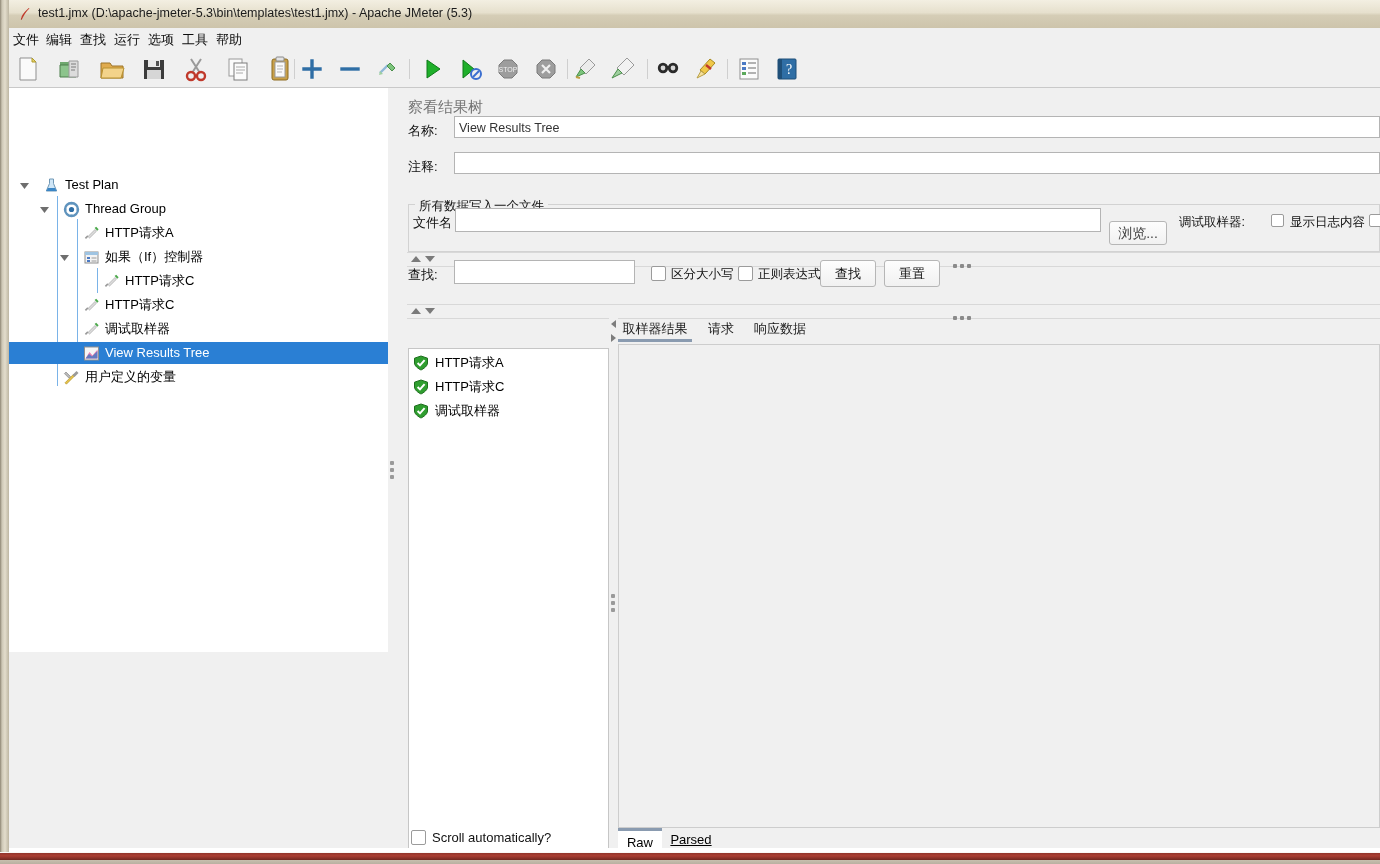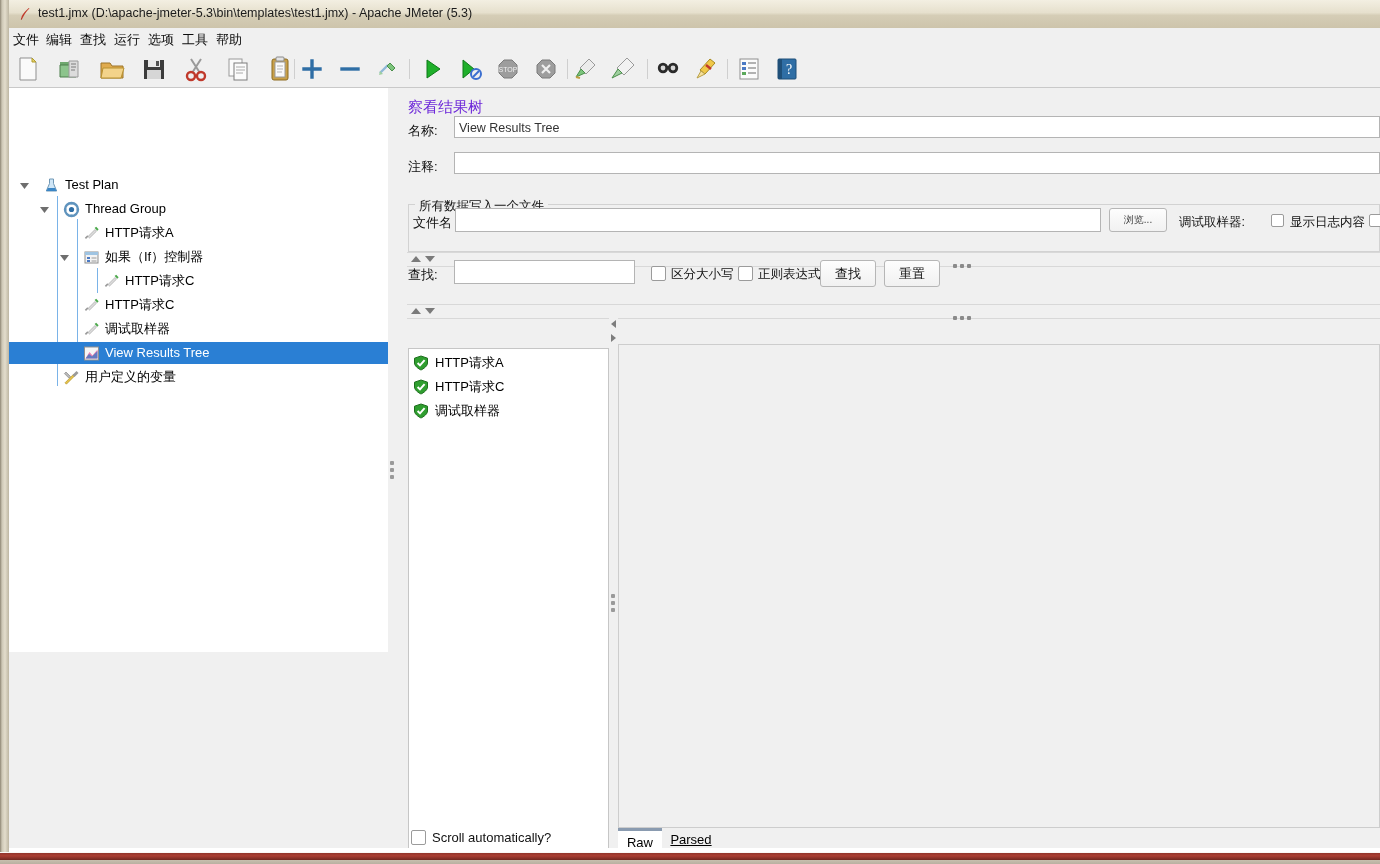--- a/index.html
+++ b/index.html
@@ -60,30 +60,30 @@
   
   .tnode{position:absolute;height:22px;line-height:22px;white-space:nowrap;font-size:13px;cursor:default;}
   .tnode .lbl{position:absolute;left:26px;top:0;}
   .tnode.sel{background:#2a7fd4;color:#ffffff;left:0;width:379px;}
   .tnode.sel .lbl{color:#ffffff;}
   .twist{position:absolute;width:11px;height:11px;}
   .tline{position:absolute;background:#7ab3e8;width:1px;}
   .ticon{position:absolute;left:4px;top:3px;width:17px;height:17px;}
 
   
-  .panel-title{position:absolute;left:11px;top:10px;font-size:15px;color:#6d28d9;}
+  .panel-title{position:absolute;left:11px;top:10px;font-size:15px;color:#737373;}
   .frow-lbl{position:absolute;font-size:13px;color:#111;}
   .finput{position:absolute;background:#fff;border:1px solid #b4b4b4;height:22px;line-height:22px;
     font-size:12.5px;color:#333;padding:0 4px;box-sizing:border-box;}
   .group{position:absolute;border:1px solid #d2d2d2;border-top:1px solid #d2d2d2;box-sizing:border-box;}
   .group-title{position:absolute;background:#f0f0f0;padding:0 4px;font-size:12.5px;color:#111;}
 
   .btn{position:absolute;background:linear-gradient(to bottom,#fdfdfd,#f1f1f1);border:1px solid #b6b6b6;
     border-radius:3px;text-align:center;font-size:12px;color:#111;box-sizing:border-box;cursor:default;}
-  .btn.small{font-size:10px;color:#444;}
+  .btn.small{font-size:14px;color:#444;margin-top:13px;}
 
   .cbx{position:absolute;width:13px;height:13px;background:#fff;border:1px solid #9b9b9b;border-radius:2px;
     box-sizing:border-box;}
   .cbl{position:absolute;font-size:12.5px;color:#111;white-space:nowrap;}
 
   
   .cbar{position:absolute;height:13px;background:#f0f0f0;border-top:1px solid #d8d8d8;border-bottom:1px solid #d8d8d8;}
   .cbar .tri{position:absolute;top:3px;width:0;height:0;}
   .tri-up{border-left:5px solid transparent;border-right:5px solid transparent;border-bottom:6px solid #7a7a7a;}
   .tri-dn{border-left:5px solid transparent;border-right:5px solid transparent;border-top:6px solid #7a7a7a;}
@@ -499,20 +499,25 @@
     <div class="vsplit" style="left:212px;top:224px;height:616px;width:9px;background:#f0f0f0;">
       <div class="hsplit-handle" style="left:2px;top:282px;">
           <i></i>
           <i></i>
           <i></i>
         </div>
       <div class="arrow-mini am-l" style="left:2px;top:8px;"></div>
       <div class="arrow-mini am-r" style="left:2px;top:22px;"></div>
     </div>
 
+    <div class="tabstrip" style="left:221px;top:228px;width:762px;">
+      <div class="tab active" style="left:0;width:74px;">取样器结果</div>
+      <div class="tab" style="left:82px;width:42px;">请求</div>
+      <div class="tab" style="left:132px;width:60px;">响应数据</div>
+    </div>
 
     <div class="contentpane" style="left:221px;top:256px;width:762px;height:484px;"></div>
 
     <div class="bottombar" style="left:221px;top:740px;width:762px;height:26px;">
       <div class="rawtab active" style="left:0;width:44px;">Raw</div>
       <div class="rawtab" style="left:44px;width:58px;text-decoration:underline;">Parsed</div>
     </div>
   </div>
 
   <div class="chrome-bottom-white"></div>

